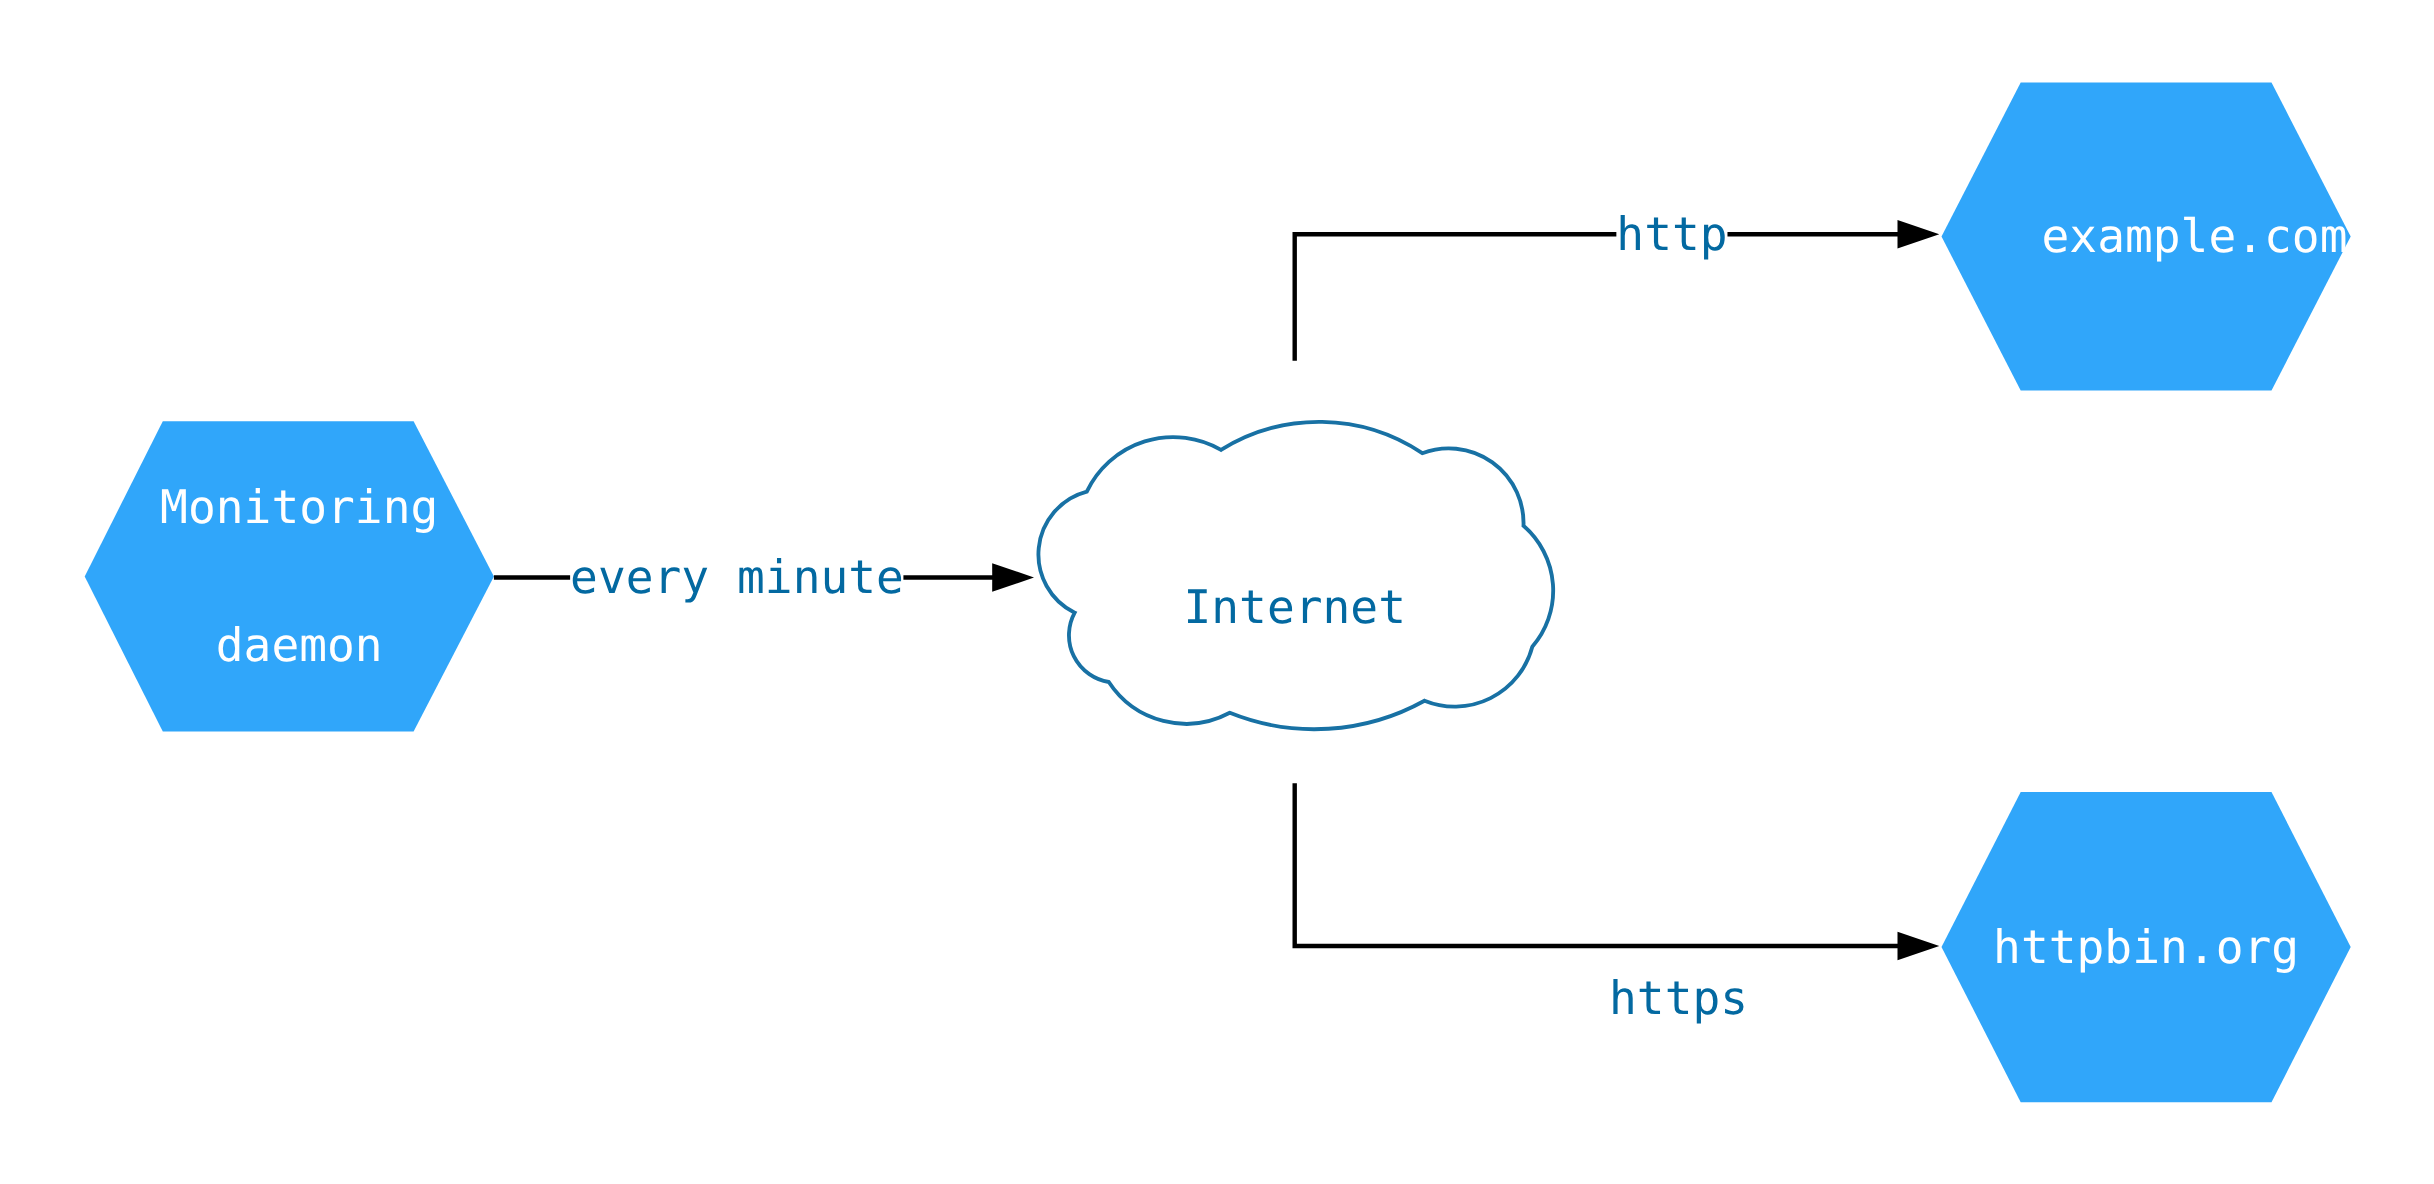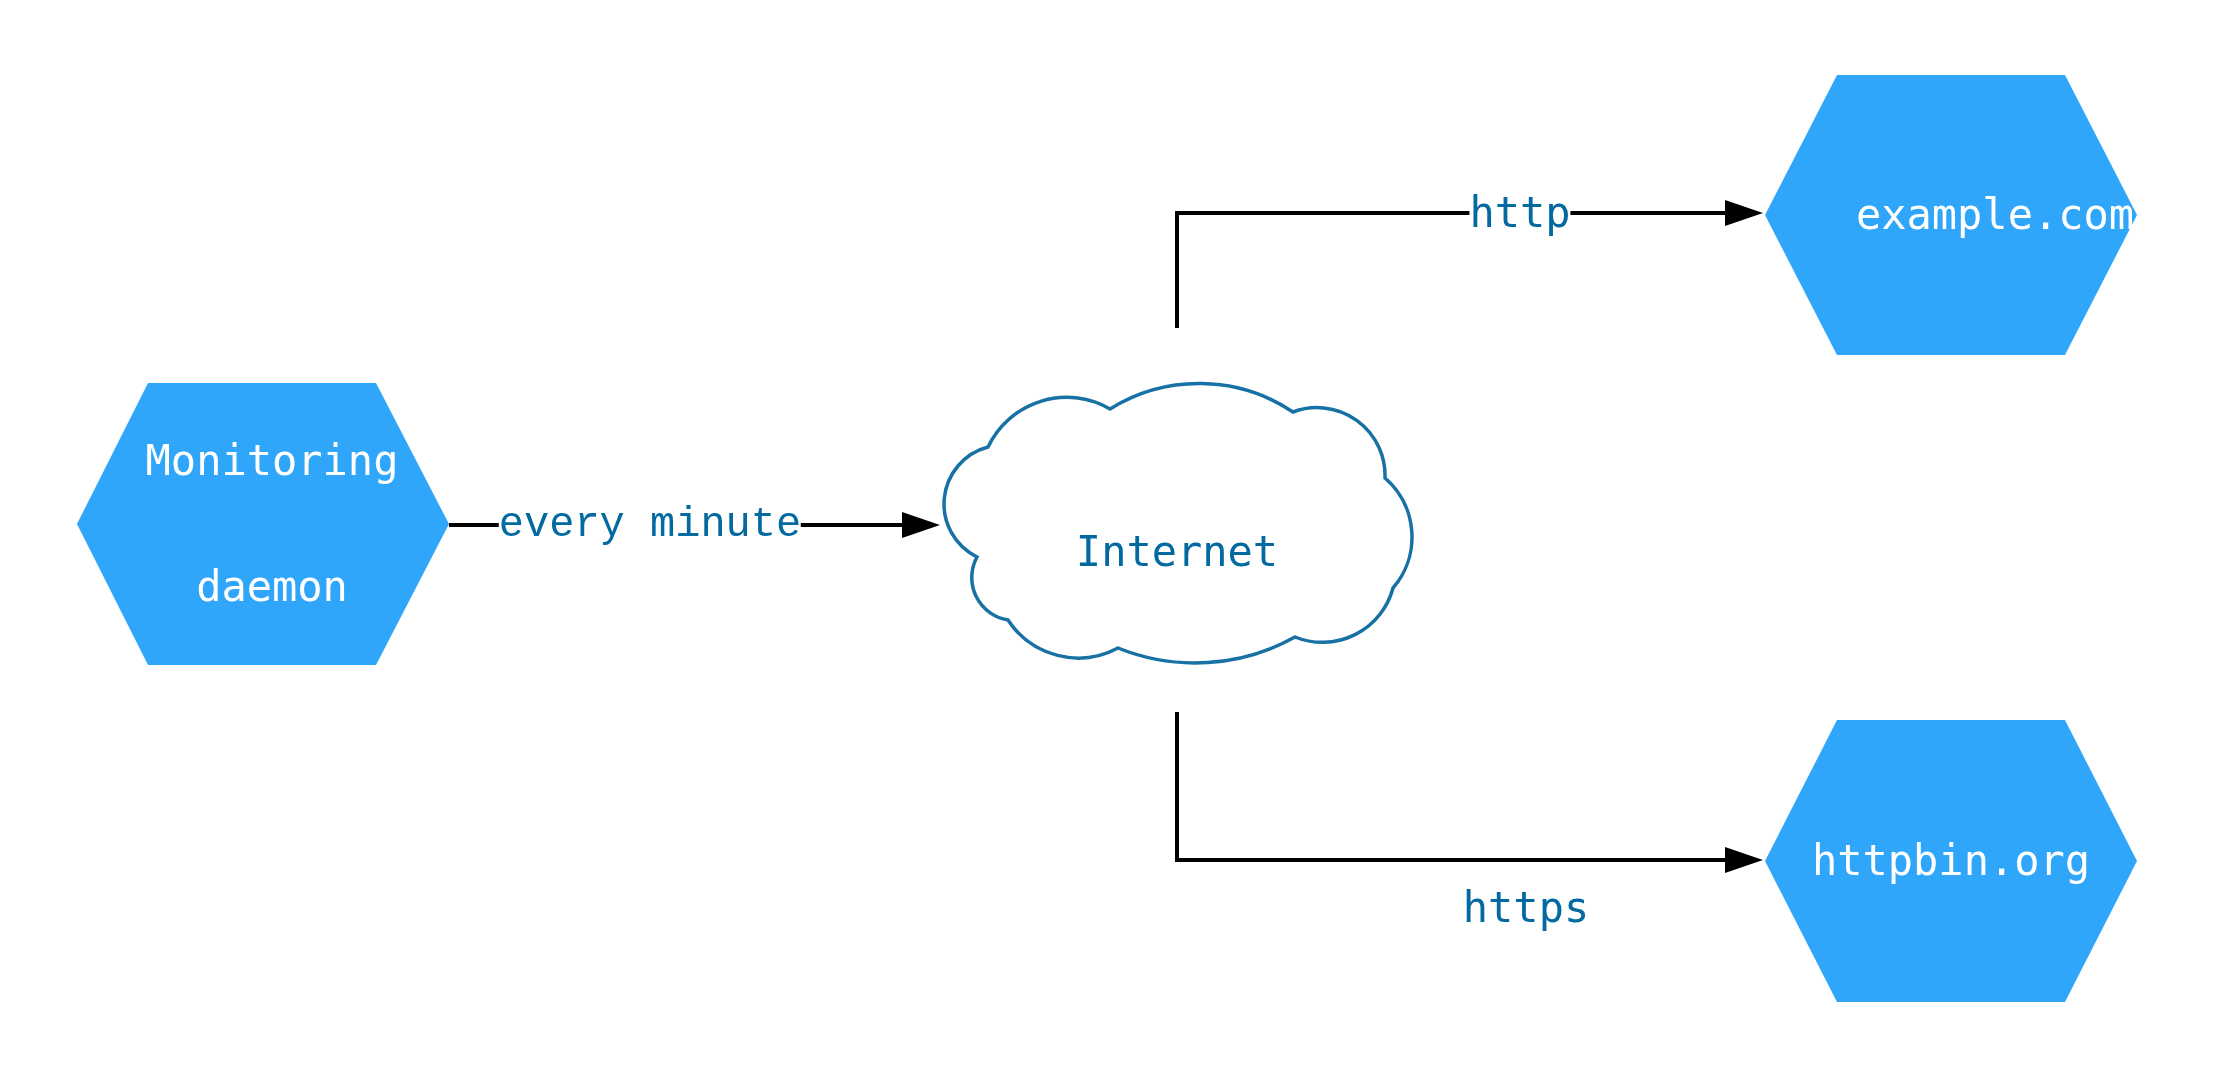--- a/index.html
+++ b/index.html
@@ -77,19 +77,19 @@
     <span style="display:block">Monitoring</span>
     <span style="display:block">daemon</span>
   </div>
 
   <div class="label" style="left:1177px; top:552px;">Internet</div>
 
   <div class="label node-label" style="left:1951px; top:215px;margin-left:44px;">example.com</div>
 
   <div class="label node-label" style="left:1951px; top:861px;">httpbin.org</div>
 
-  <div class="label edge-label" style="left:650px; top:525px;font-family:Liberation Mono, monospace;">every minute</div>
+  <div class="label edge-label" style="left:670px; top:525px;">every minute</div>
 
   <div class="label edge-label" style="left:1520px; top:213px;">http</div>
 
   <div class="label edge-label" style="left:1526px; top:860px;margin-top:48px;">https</div>
 
 </div>
 
 </body></html>

